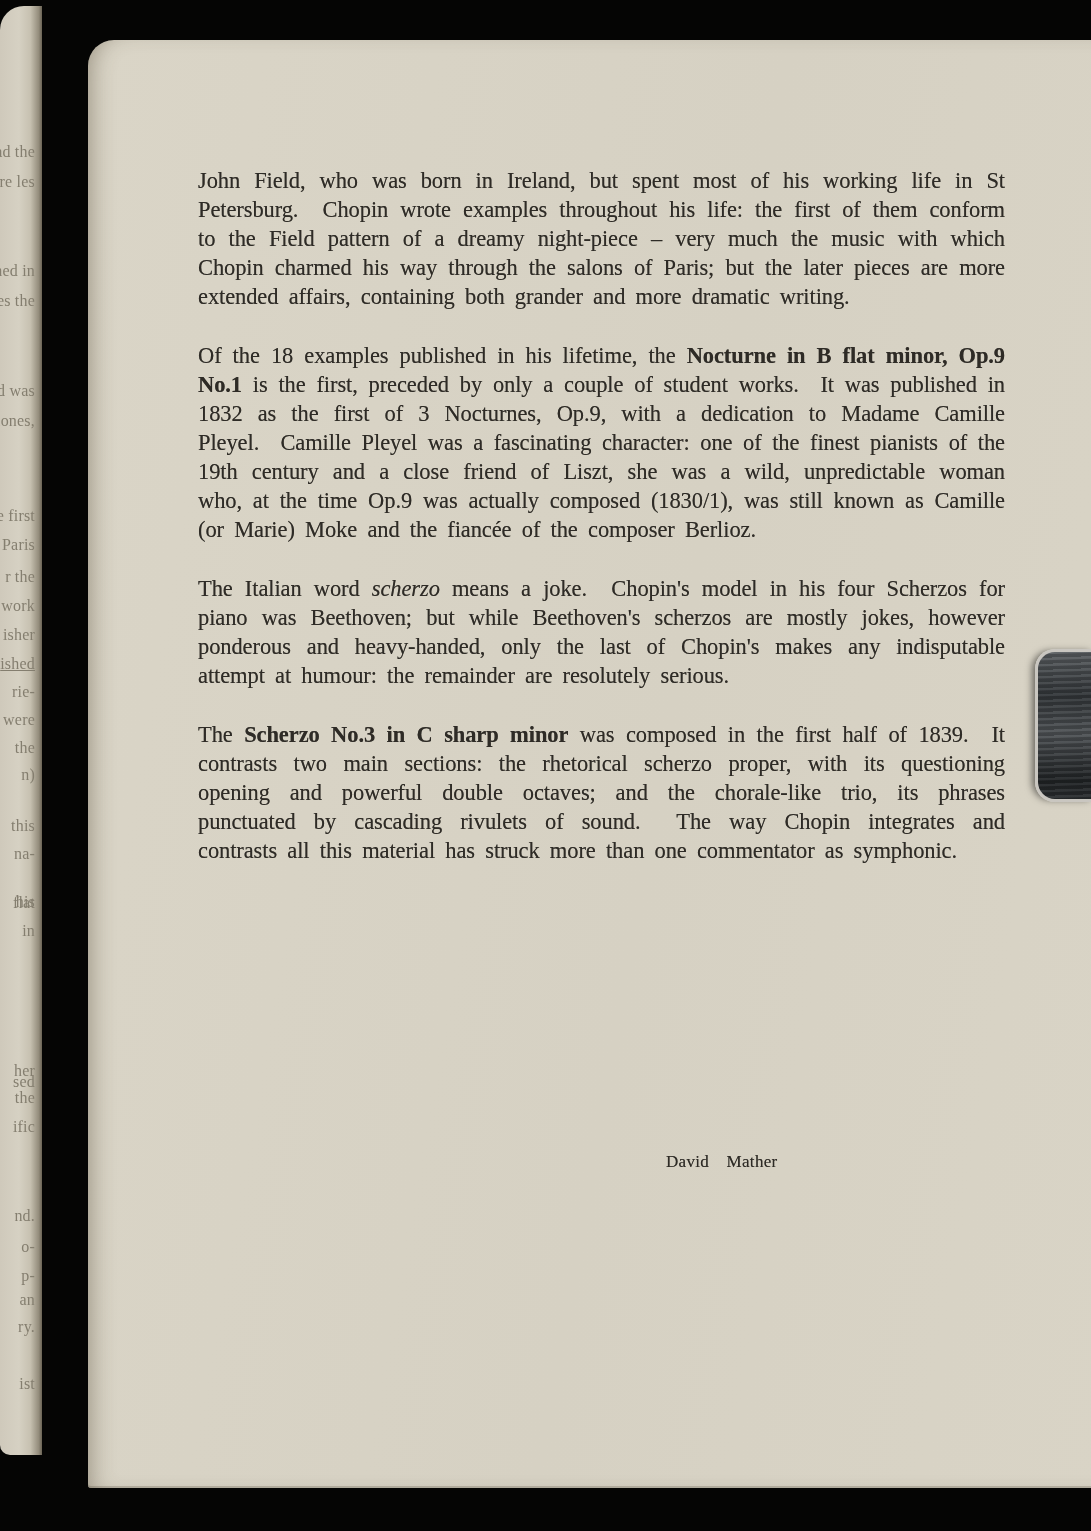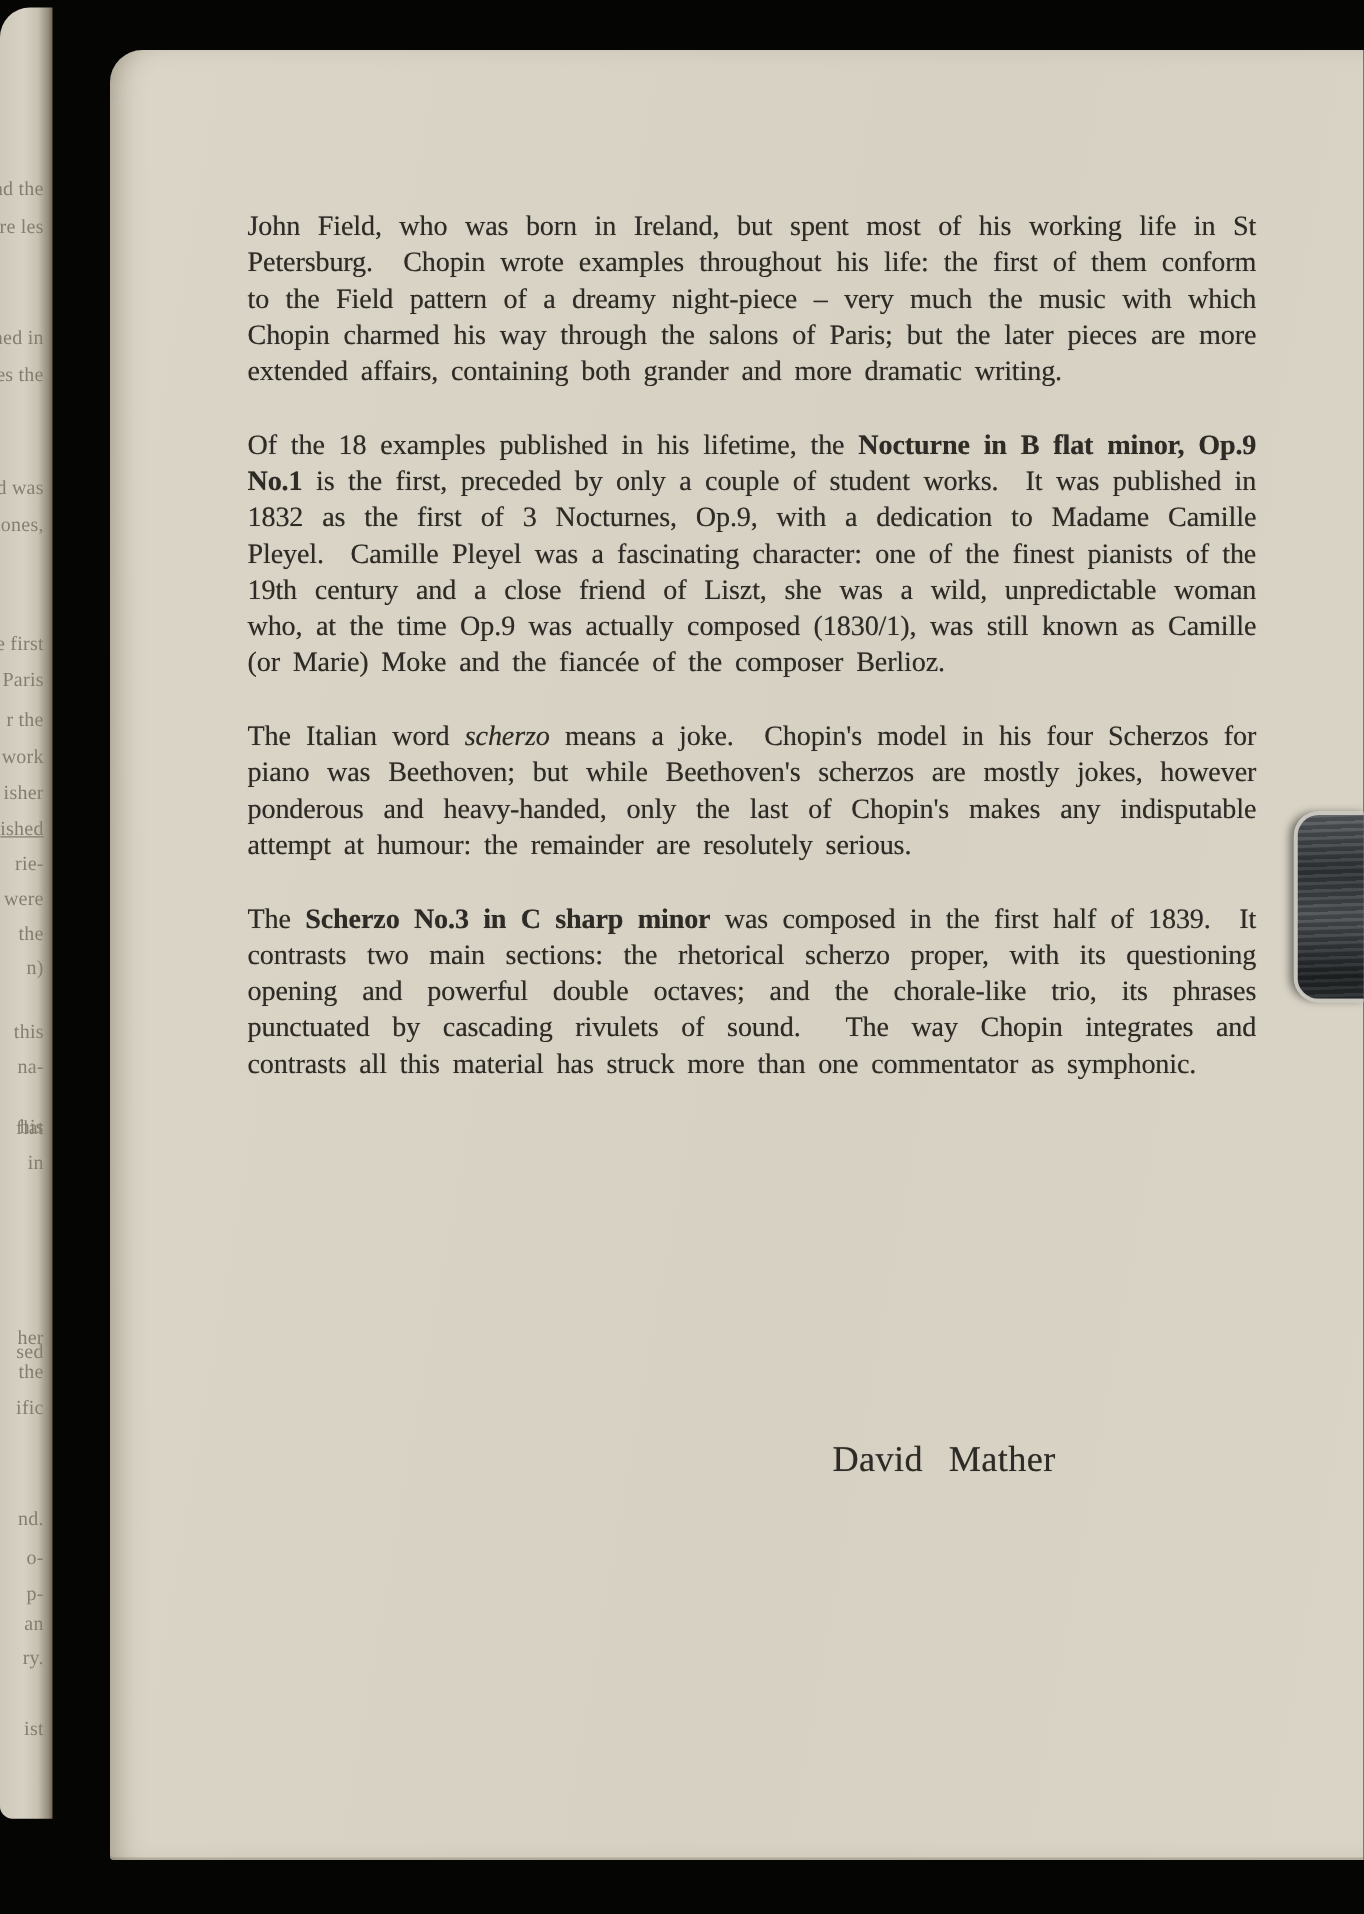--- a/index.html
+++ b/index.html
@@ -62,21 +62,21 @@
     word-spacing: 0.21em;
     letter-spacing: -0.1px;
     white-space: pre-wrap;
   }
   .text-column b { font-weight: 700; }
   .text-column i { font-style: italic; }
 
   .signature {
     position: absolute;
     left: 578px; top: 1112px;
-    font-size: 29px;
+    font-size: 17px;
     color: var(--ink, #2e2b26);
     word-spacing: 13px;
     letter-spacing: 0.3px;
     text-shadow: 0 0 0.6px rgba(46, 43, 38, 0.55);
     white-space: nowrap;
   }
 
   
   .clip {
     position: absolute;

